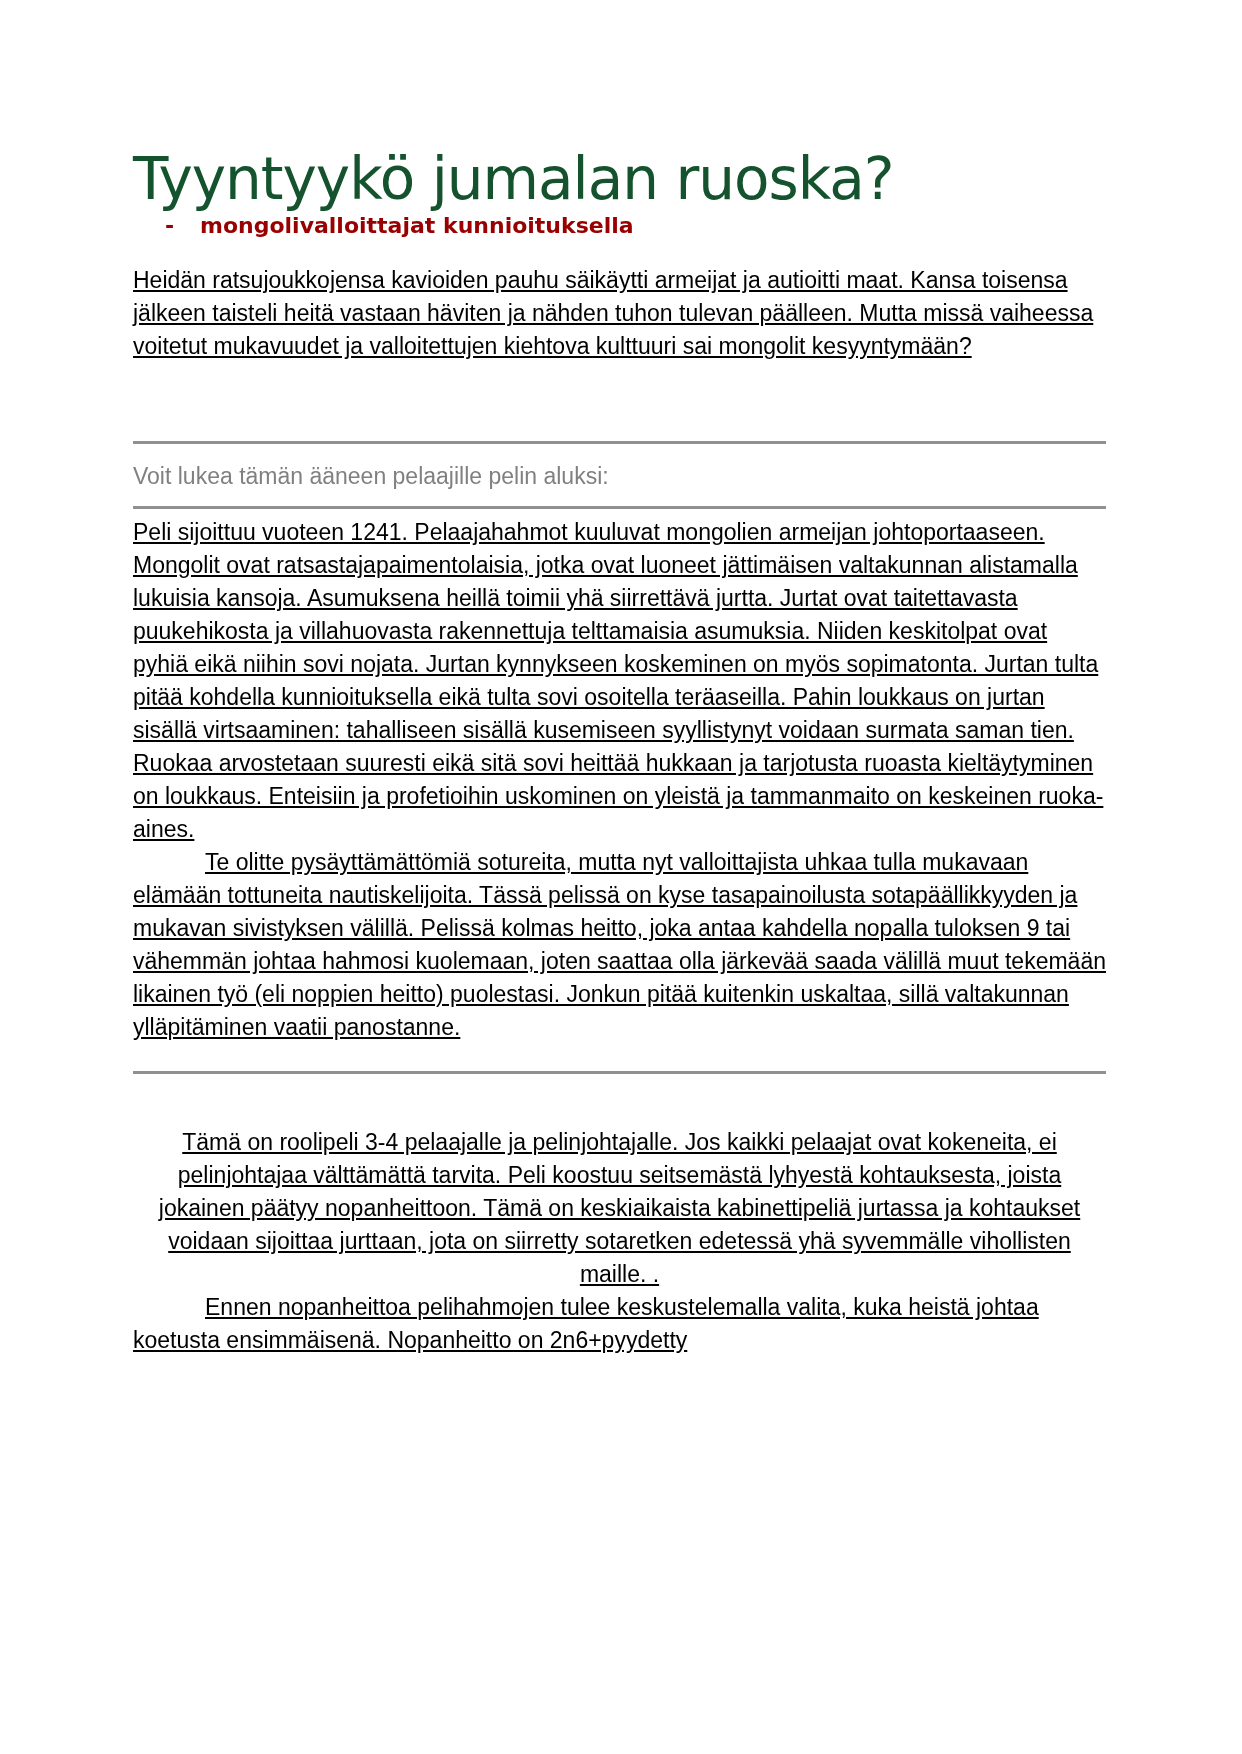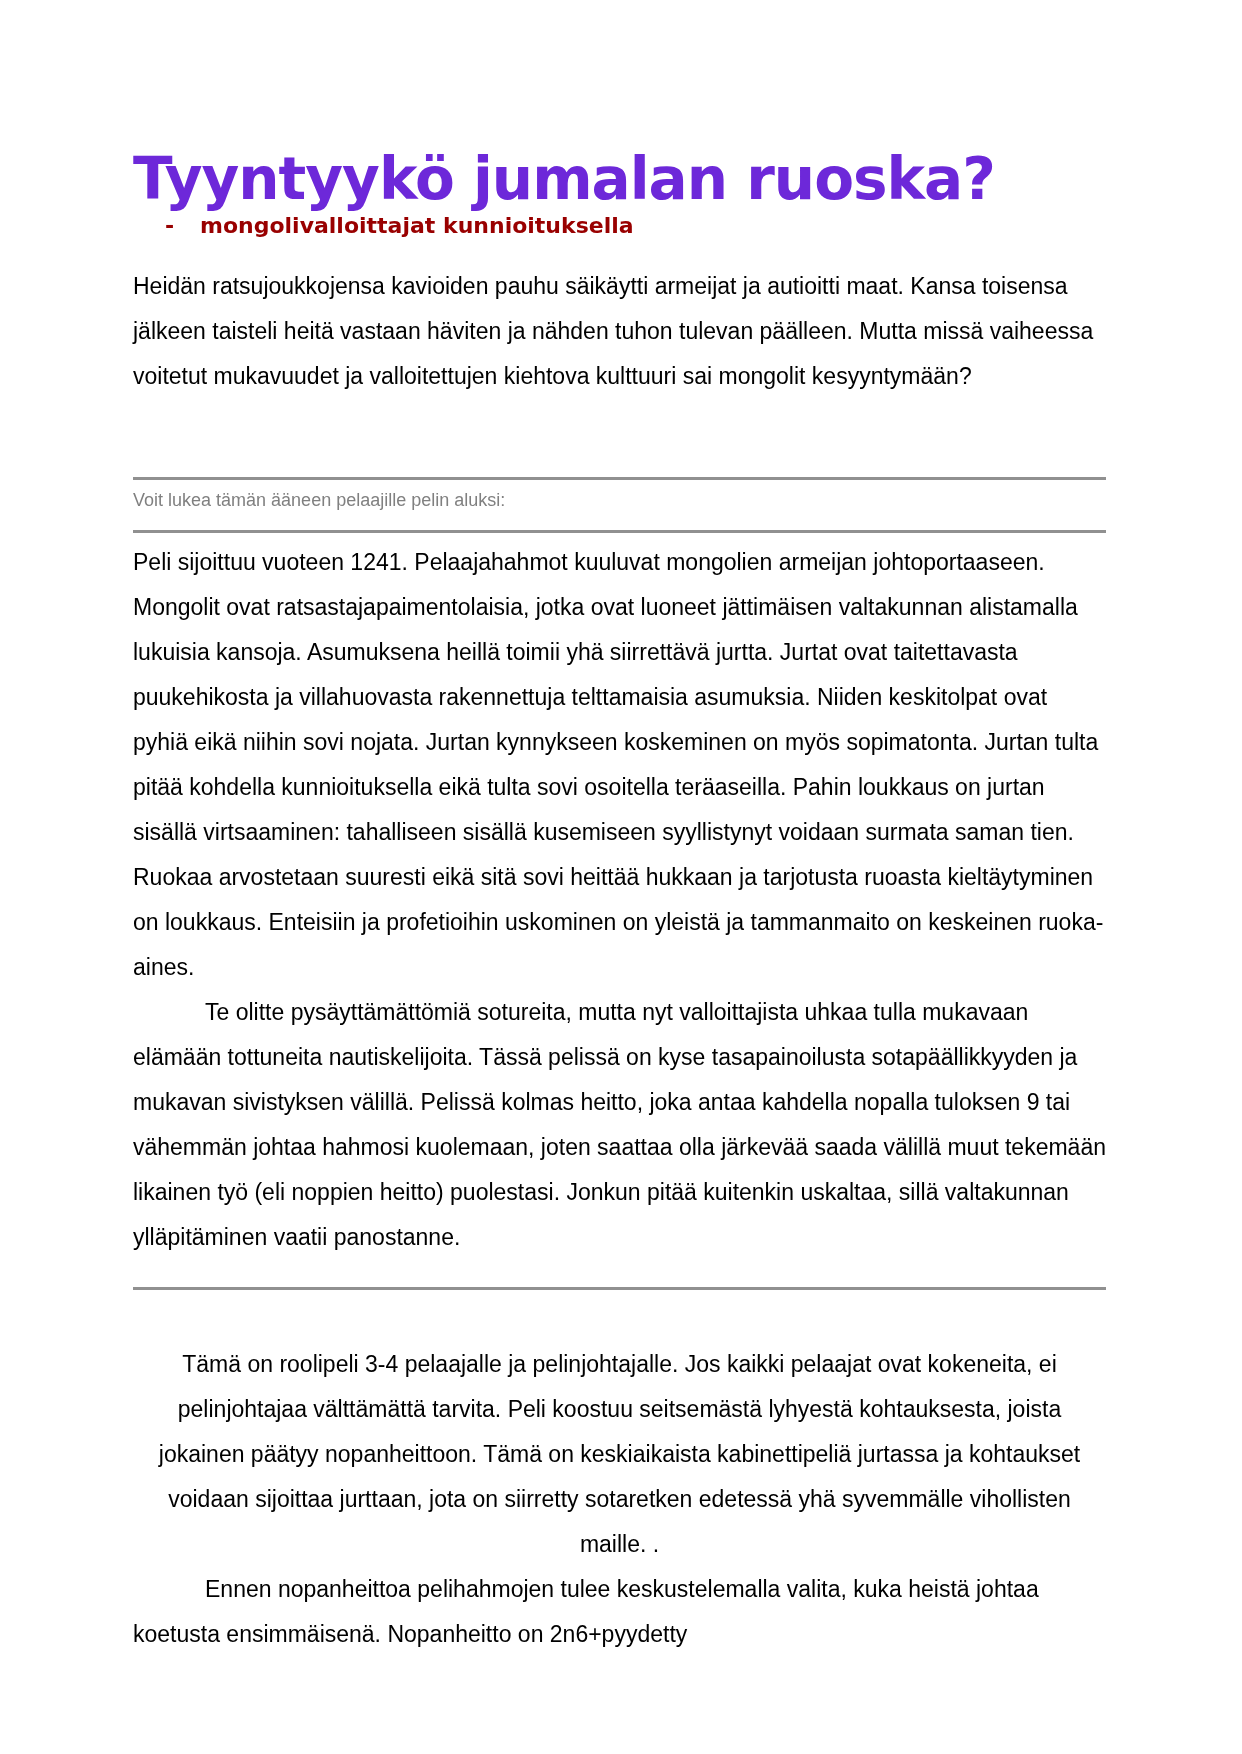--- a/index.html
+++ b/index.html
@@ -15,24 +15,24 @@
     background: #ffffff;
     font-family: "Liberation Sans", sans-serif;
     color: #000000;
     padding: 148px 136px 0 133px;
     overflow: hidden;
   }
 
   .doc-title {
     font-family: "DejaVu Sans", sans-serif;
     font-size: 58px;
-    font-weight: 700;
+    font-weight: 400;
     letter-spacing: -1px;
     line-height: 62px;
-    color: #6d28d9;
+    color: #14532d;
   }
 
   .doc-subtitle {
     display: flex;
     align-items: baseline;
     padding-left: 32px;
     margin-top: 2px;
     font-family: "DejaVu Sans", sans-serif;
     font-size: 22px;
     font-weight: 700;
@@ -41,22 +41,23 @@
   }
 
   .doc-subtitle .dash {
     display: inline-block;
     width: 35px;
     flex: 0 0 35px;
   }
 
   .body-text {
     font-size: 23px;
-    line-height: 45px;
+    line-height: 33px;
     color: #000000;
+    text-decoration: underline;
   }
 
   .intro { margin-top: 24px; }
 
   .rule {
     border: none;
     border-top: 3px solid #909090;
     height: 0;
     width: 100%;
   }
@@ -64,22 +65,22 @@
   .rule-1 { margin-top: 78px; }
 
   .section-heading {
     margin-top: 18px;
     font-size: 23px;
     line-height: 35px;
     color: #000000;
   }
 
   .section-note {
-    margin-top: 3px;
-    font-size: 18px;
+    margin-top: 15px;
+    font-size: 23px;
     line-height: 35px;
     color: #808080;
   }
 
   .rule-2 { margin-top: 12px; }
 
   .read-aloud-1 { margin-top: 7px; }
 
   .indent-first { text-indent: 72px; }
 

